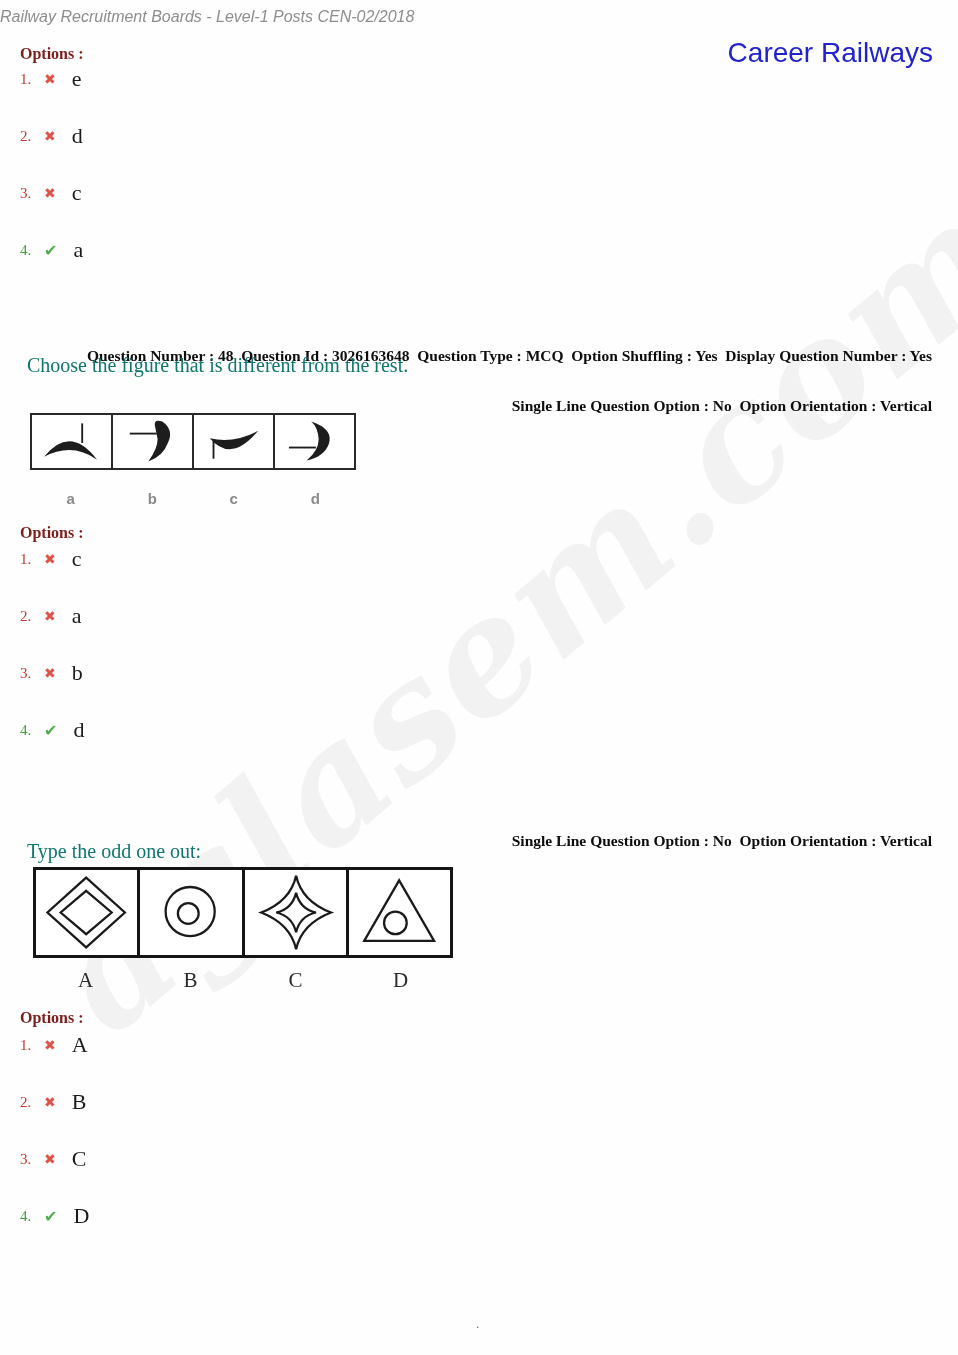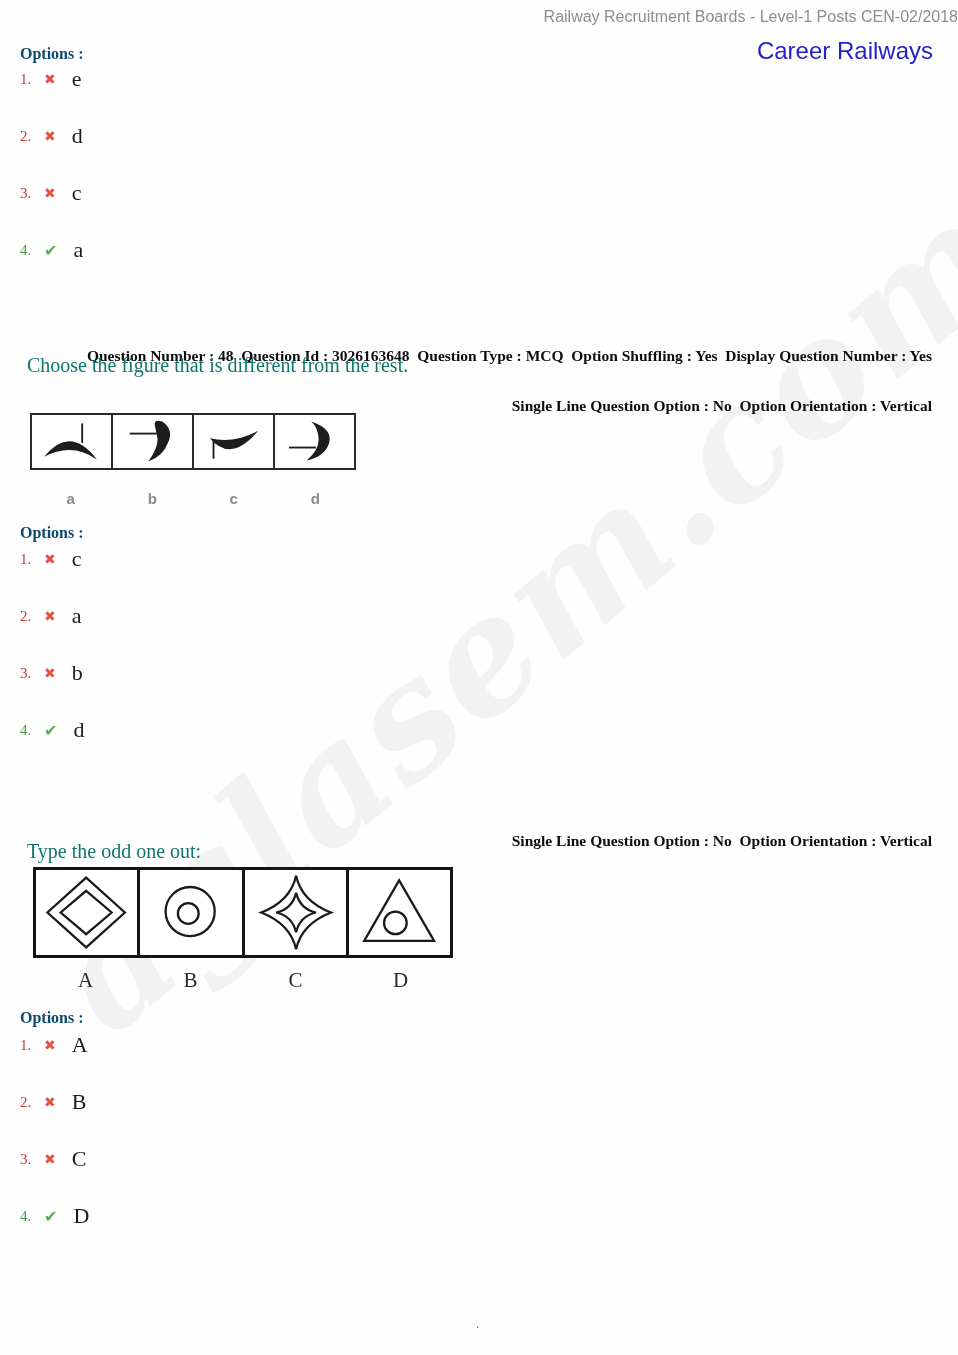--- a/index.html
+++ b/index.html
@@ -5,25 +5,25 @@
   html,body{margin:0;padding:0;background:#fff;}
   .page{position:relative;width:958px;height:1355px;background:#fefefe;overflow:hidden;
         font-family:"Liberation Serif",serif;color:#111;}
   .layer{position:absolute;z-index:1;}
   
   .watermark{position:absolute;left:-40px;top:590px;width:980px;z-index:0;text-align:center;
              transform:rotate(-40deg);font-family:"DejaVu Serif",serif;font-style:italic;
              font-weight:bold;font-size:158px;letter-spacing:3px;color:rgba(40,40,40,0.055);
              pointer-events:none;white-space:nowrap;}
   
-  .hdr-title{top:8px;left:0;width:100%;text-align:right;font-family:"Liberation Sans",sans-serif;
-             font-size:16px;color:#8d8d8d;}
-  .brand{top:37px;right:25px;font-family:"Liberation Sans",sans-serif;font-size:24px;color:#2222cc;}
-  
-  .opt-heading{font-size:16px;font-weight:bold;color:#0c4a6e;}
+  .hdr-title{top:8px;left:0;width:100%;text-align:left;font-family:"Liberation Sans",sans-serif;
+             font-style:italic;font-size:16px;color:#8d8d8d;}
+  .brand{top:37px;right:25px;font-family:"Liberation Sans",sans-serif;font-size:28px;color:#2222cc;}
+  
+  .opt-heading{font-size:16px;font-weight:bold;color:#7f1d1d;}
   .opt-list{left:20px;}
   .opt-row{display:flex;align-items:center;height:26px;margin-bottom:31px;}
   .opt-num{width:20px;font-size:15px;}
   .opt-icon{font-family:"DejaVu Sans",sans-serif;font-size:14px;margin:0 6px 0 4px;}
   .opt-icon.chk{font-size:16px;}
   .opt-letter{font-size:22px;color:#1b1b1b;margin-left:10px;line-height:1;}
   .red{color:#c4392f;} .green{color:#3f9e3f;}
   .x{color:#e05247;} .chk{color:#55ad52;}
   
   .meta{left:20px;width:912px;font-weight:bold;font-size:15.5px;line-height:16.5px;

